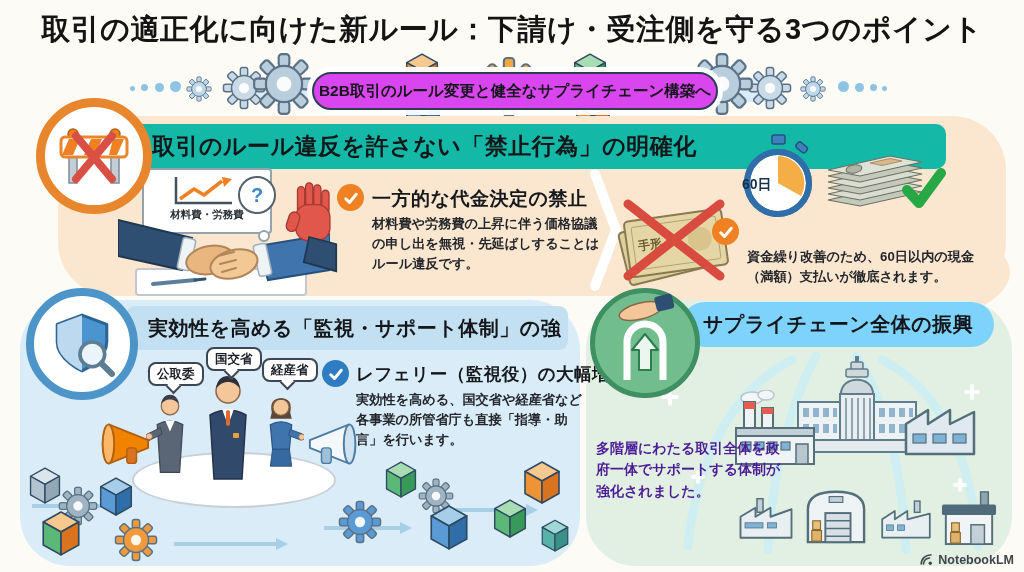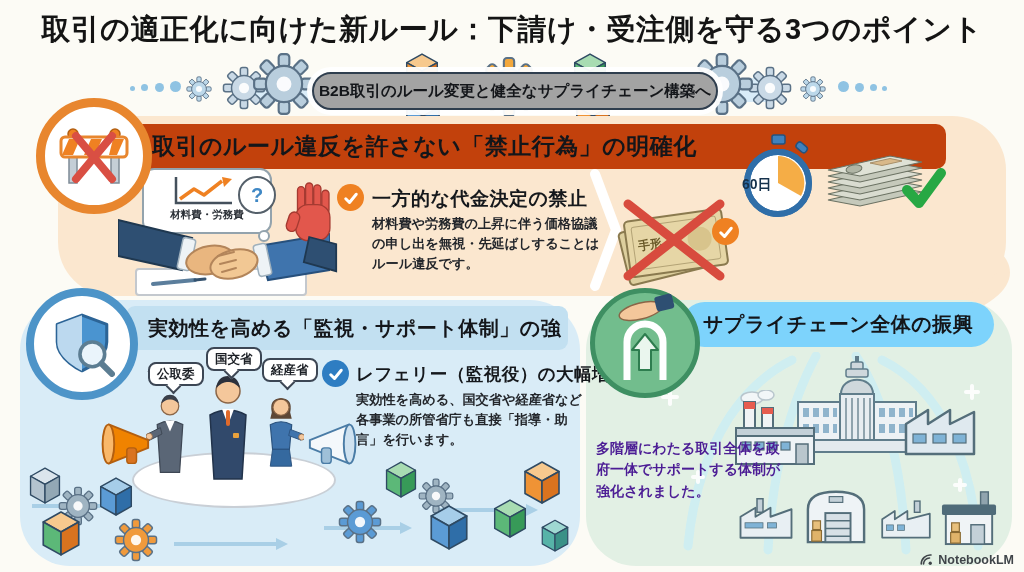--- a/index.html
+++ b/index.html
@@ -1,20 +1,20 @@
 <!DOCTYPE html>
 <html><head>
 <meta charset="utf-8">
 <style>
   html,body{margin:0;padding:0;background:#e9e9e4;}
   #stage{position:relative;width:1024px;height:572px;background:#fcfbf5;overflow:hidden;
          font-family:"Liberation Sans","DejaVu Sans",sans-serif;}
   .abs{position:absolute;}
   .title{left:0;right:0;top:10px;text-align:center;font-size:29px;font-weight:800;color:#141414;letter-spacing:.5px;}
-  .pill{left:312px;top:72px;width:402px;height:34px;background:#a3a3a3;border:2.5px solid #2f3e4e;border-radius:20px;
+  .pill{left:312px;top:72px;width:402px;height:34px;background:#d946ef;border:2.5px solid #2f3e4e;border-radius:20px;
         box-shadow:0 0 0 5px rgba(255,255,255,.95);display:flex;align-items:center;justify-content:center;
         font-size:15.5px;font-weight:800;color:#14161a;z-index:6;}
   .glow{left:248px;top:78px;width:534px;height:24px;background:#d9ecf8;border-radius:12px;z-index:2;}
   .card{border-radius:50px;z-index:2;}
   .hdr{font-weight:800;color:#14161a;letter-spacing:.5px;z-index:3;}
   .chk{width:27px;height:27px;border-radius:50%;display:flex;align-items:center;justify-content:center;z-index:4;}
   .h1x{font-size:19px;font-weight:800;color:#15181c;letter-spacing:.5px;z-index:4;}
   .bod{font-size:13.2px;line-height:1.52;color:#23262b;font-weight:600;z-index:4;}
   .dot{border-radius:50%;background:#8fc3e3;z-index:2;}
   .bubble{background:#fff;border:2px solid #3c4654;border-radius:8px;padding:0 7px;font-size:12.5px;font-weight:800;
@@ -113,37 +113,37 @@
         <polygon points="3,11.5 20,21 20,43 3,33.5" fill="#ef9335"></polygon>
         <polygon points="37,11.5 20,21 20,43 37,33.5" fill="#d9731f"></polygon>
       </g>
     </svg>
   <div class="abs pill">
     <span>B2B取引のルール変更と健全なサプライチェーン構築へ</span>
   </div>
 
   <div class="abs" style="left:600px;top:205px;width:410px;height:135px;background:#fbe7cf;border-radius:50%;z-index:1"></div>
   <div class="abs card" style="left:58px;top:116px;width:948px;height:180px;background:#fbe7cf;border-radius:54px;"></div>
-  <div class="abs hdr" style="left:128px;top:124px;width:818px;height:45px;background:#c2410c;border-radius:10px;
+  <div class="abs hdr" style="left:128px;top:124px;width:818px;height:45px;background:#14b8a6;border-radius:10px;
        font-size:23px;line-height:45px;padding-left:24px;box-sizing:border-box;">取引のルール違反を許さない「禁止行為」の明確化</div>
   <div class="abs iconring" style="left:36px;top:98px;width:98px;height:98px;border:9px solid #e8862e;">
     <svg width="70" height="70" viewBox="0 0 70 70">
       <rect x="10" y="34" width="8" height="28" fill="#c4ced6" stroke="#7e8b96" stroke-width="1.5"></rect>
       <rect x="52" y="34" width="8" height="28" fill="#c4ced6" stroke="#7e8b96" stroke-width="1.5"></rect>
       <circle cx="14" cy="13" r="5" fill="#ef8122" stroke="#b35f10" stroke-width="1.5"></circle>
       <circle cx="56" cy="13" r="5" fill="#ef8122" stroke="#b35f10" stroke-width="1.5"></circle>
       <rect x="2" y="16" width="66" height="20" rx="4" fill="#fff" stroke="#e8862e" stroke-width="3"></rect>
       <path d="M10,18 h11 l-7,16 h-11 z" fill="#ef8122"></path>
       <path d="M32,18 h11 l-7,16 h-11 z" fill="#ef8122"></path>
       <path d="M54,18 h11 l-7,16 h-8 z" fill="#ef8122"></path>
       <path d="M17,15 L53,58 M53,15 L17,58" stroke="#d94f43" stroke-width="8" stroke-linecap="round"></path>
     </svg>
   </div>
 
-  <div class="abs" style="left:142px;top:168px;width:126px;height:62px;background:#fff;border:2px solid #93a3ad;border-radius:12px;z-index:3">
+  <div class="abs" style="left:142px;top:168px;width:126px;height:62px;background:#fff;border:2px solid #93a3ad;border-radius:4px;z-index:3">
     <svg class="abs" style="left:28px;top:5px;width:64px;height:32px" viewBox="0 0 64 32">
       <path d="M4,2 V28 H60" stroke="#44505c" stroke-width="2.5" fill="none"></path>
       <path d="M8,24 L22,14 L32,20 L50,6" stroke="#ef8122" stroke-width="3.5" fill="none" stroke-linejoin="round"></path>
       <polygon points="50,2 60,4 52,12" fill="#ef8122"></polygon>
     </svg>
     <div class="abs" style="left:0;right:0;top:38px;text-align:center;font-size:10.5px;font-weight:800;color:#2a2f36">材料費・労務費</div>
   </div>
   <div class="abs" style="left:258px;top:230px;width:8px;height:8px;background:#fff;border:2px solid #93a3ad;border-radius:50%;z-index:3"></div>
   <div class="abs" style="left:238px;top:176px;width:34px;height:34px;background:#fff;border:2px solid #55606a;border-radius:50%;z-index:3;
        display:flex;align-items:center;justify-content:center;font-size:20px;font-weight:800;color:#3f88c5">?</div>
@@ -216,20 +216,21 @@
     <ellipse cx="36" cy="27" rx="8" ry="4" fill="#b0b5a5" stroke="#6b7263" stroke-width="1" transform="rotate(-10 36 27)"></ellipse>
   </svg>
   <svg class="abs" style="left:900px;top:166px;width:48px;height:44px;z-index:4" viewBox="0 0 48 44">
     <polyline points="7,24 19,37 41,7" stroke="#27a844" stroke-width="10" fill="none" stroke-linecap="round" stroke-linejoin="round"></polyline>
   </svg>
   <div class="abs chk" style="left:712px;top:218px;background:#ef8122">
     <svg width="18" height="18">
         <use href="#sym-check"></use>
       </svg>
   </div>
+  <div class="abs bod" style="left:747px;top:247px;width:240px">資金繰り改善のため、60日以内の現金（満額）支払いが徹底されます。</div>
 
   <div class="abs card" style="left:20px;top:300px;width:560px;height:266px;background:#d9ecf7;"></div>
   <div class="abs hdr" style="left:126px;top:306px;width:442px;height:44px;background:#c2e0f1;border-radius:9px;
        font-size:20px;line-height:44px;padding-left:22px;box-sizing:border-box;">実効性を高める「監視・サポート体制」の強化</div>
   <div class="abs iconring" style="left:26px;top:288px;width:96px;height:96px;border:8px solid #4d94c8;">
     <svg width="66" height="66" viewBox="0 0 64 64">
       <path d="M32,4 L56,13 V30 C56,47 32,58 32,58 C32,58 8,47 8,30 V13 Z" fill="#4a94d0" stroke="#2c6496" stroke-width="3" stroke-linejoin="round"></path>
       <path d="M32,4 L8,13 V30 C8,47 32,58 32,58 V4 Z" fill="#bcd9ef"></path>
       <circle cx="42" cy="42" r="12" fill="#eaf4fb" stroke="#5c7d92" stroke-width="3.5"></circle>
       <line x1="51" y1="51" x2="61" y2="61" stroke="#5c7d92" stroke-width="6" stroke-linecap="round"></line>

